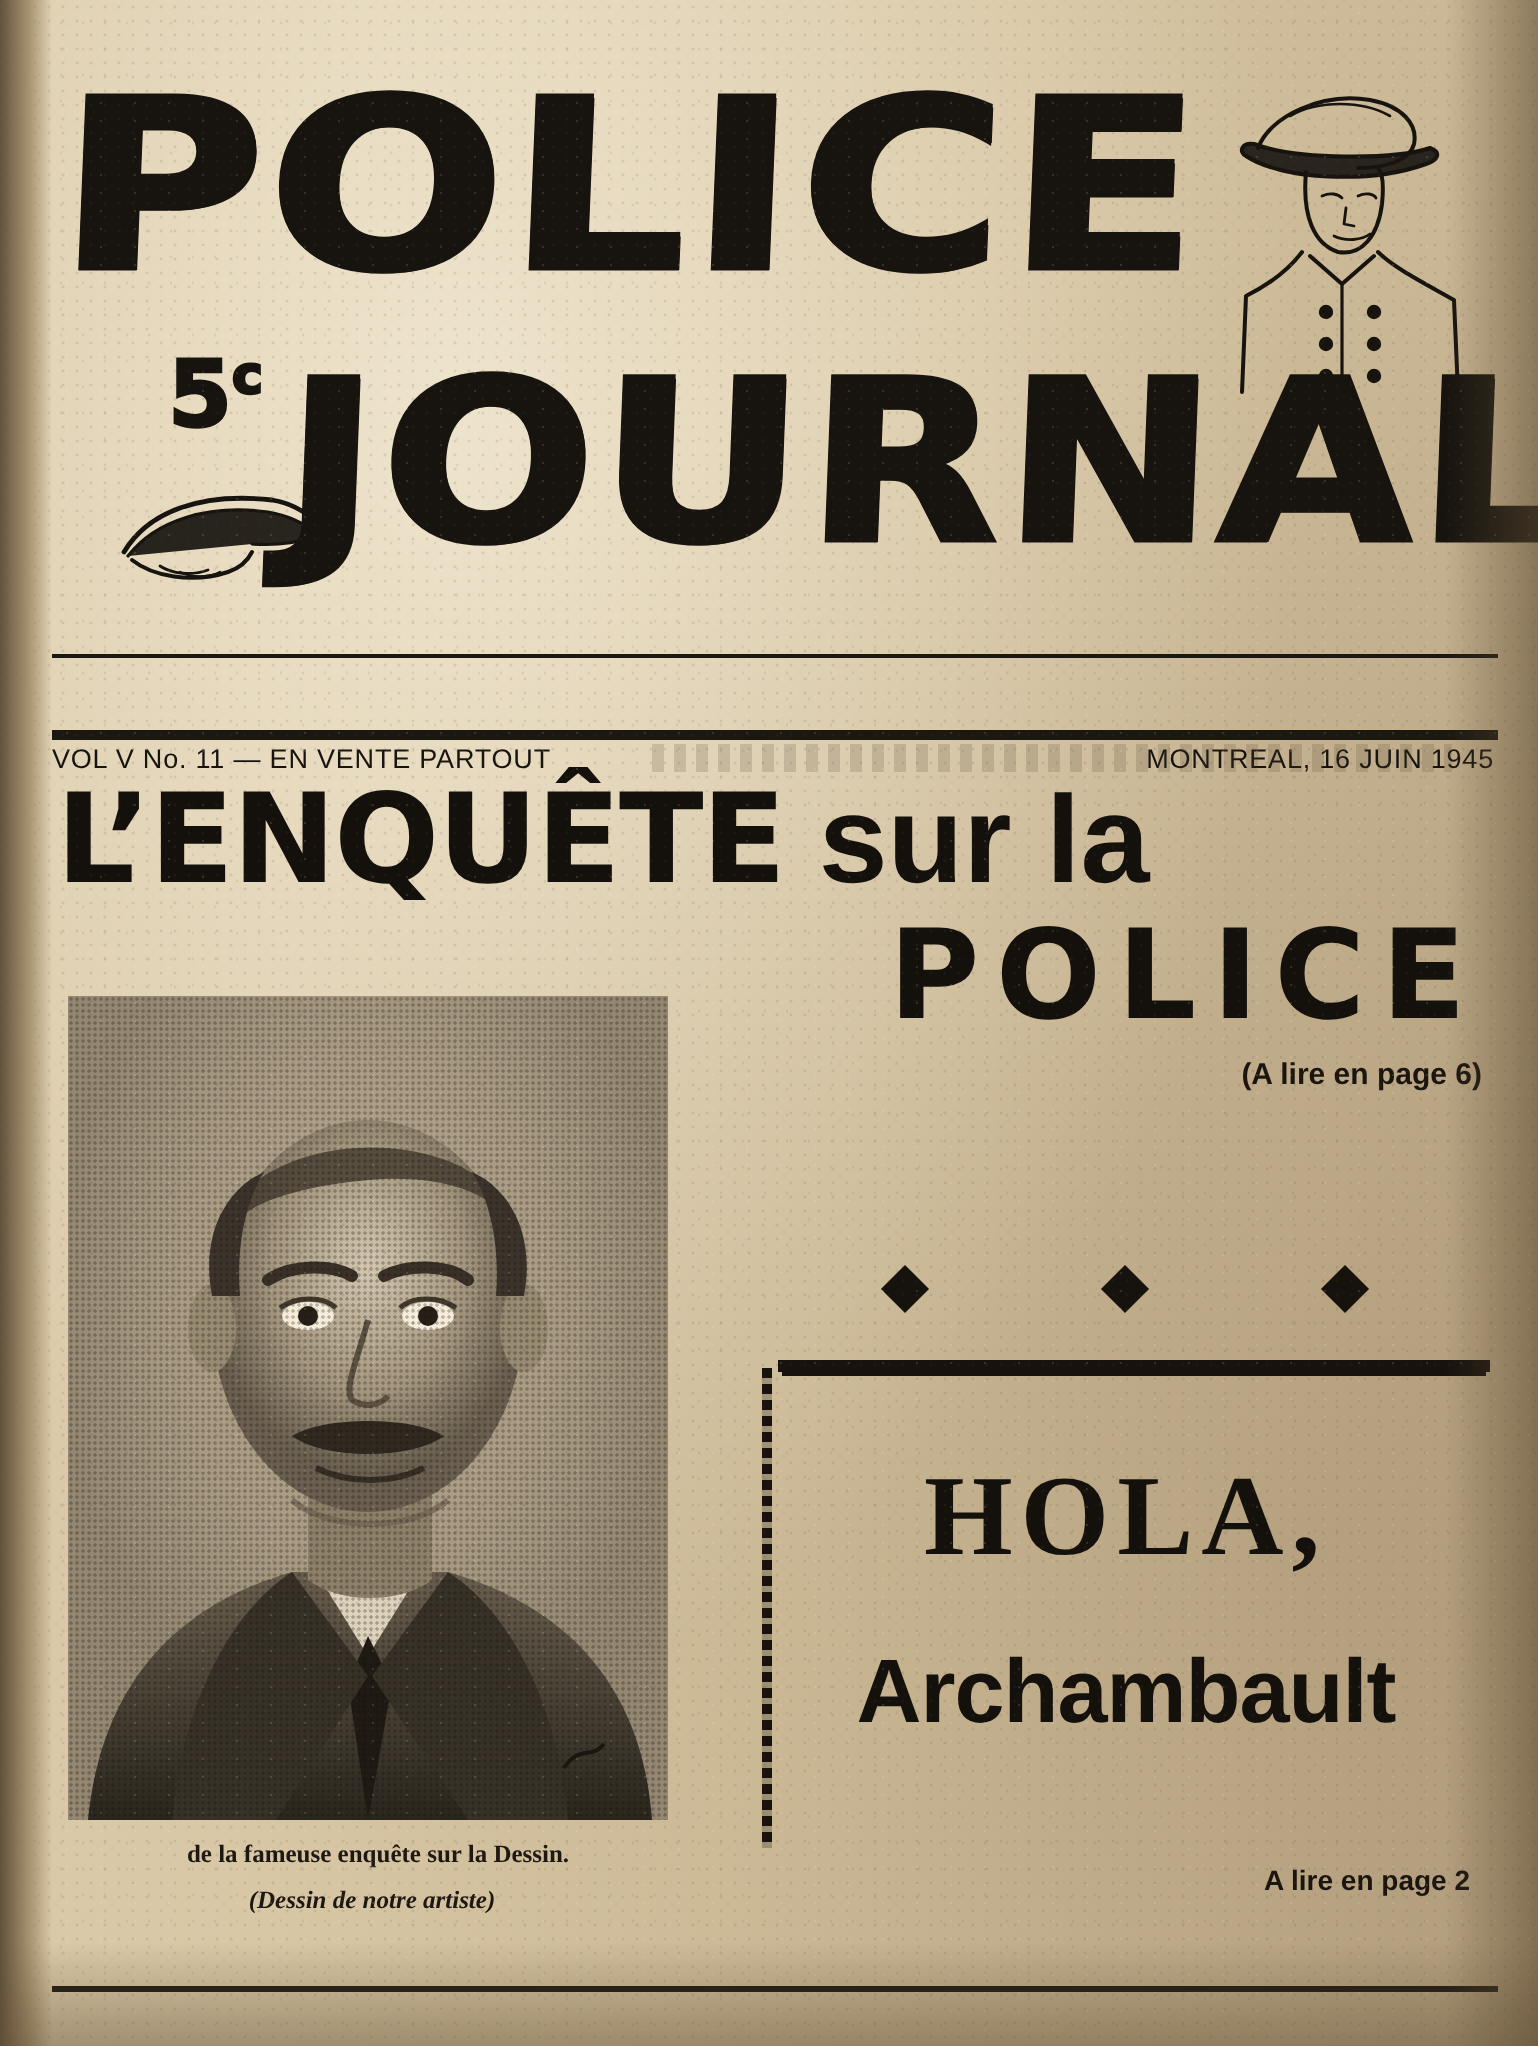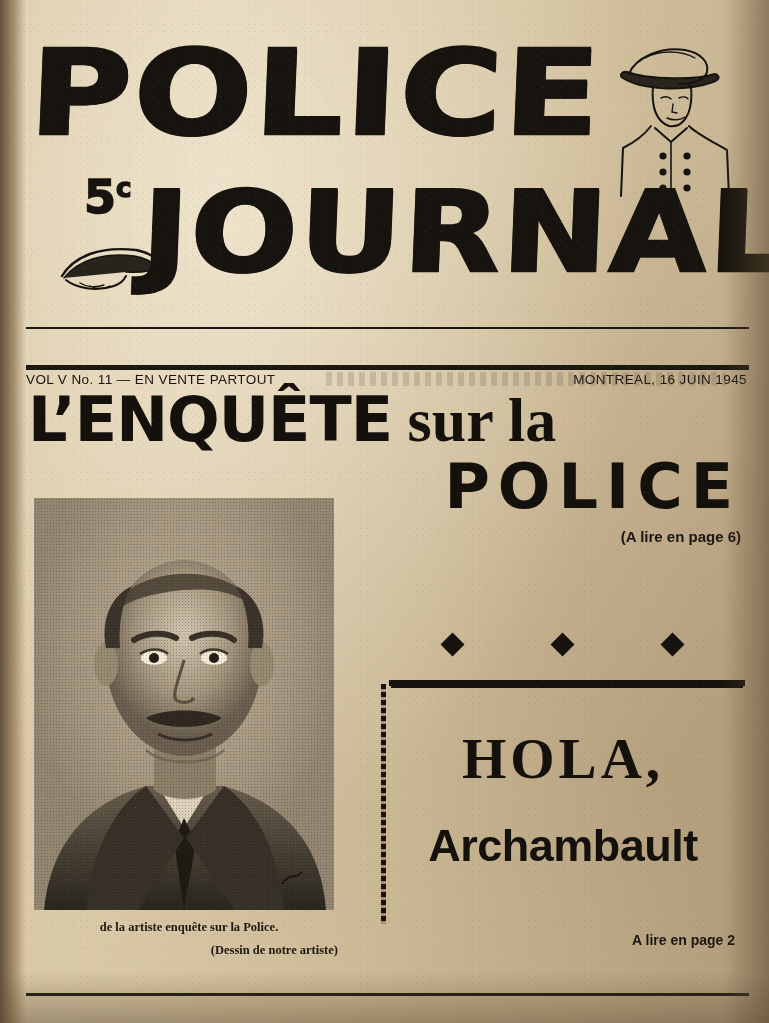--- a/index.html
+++ b/index.html
@@ -171,21 +171,21 @@
   #headline-l1 {
     font-family: "DejaVu Sans", sans-serif;
     font-weight: bold;
     font-size: 62px;
     line-height: 64px;
     color: #14110c;
     letter-spacing: -1px;
     white-space: nowrap;
     padding-left: 2px;
   }
-  #headline-l1 .thin { font-family: Liberation Serif, serif; letter-spacing: 0px; margin-top: 15px; }
+  #headline-l1 .thin { font-family: Liberation Sans, sans-serif; letter-spacing: 0px; margin-top: 15px; }
   #headline-l2 {
     text-align: right;
     padding-right: 8px;
     font-family: "DejaVu Sans", sans-serif;
     font-weight: bold;
     font-size: 62px;
     line-height: 70px;
     letter-spacing: 8px;
     color: #14110c;
   }
@@ -248,21 +248,21 @@
     margin-top: 9px;
     width: 310px;
     font-family: "Liberation Serif", serif;
     font-size: 12.5px;
     line-height: 17px;
     color: #1d1811;
     font-weight: bold;
   }
   .cap-l1 { text-align: left; }
   .cap-l2 { text-align: center; }
-  .cap-l3 { text-align: right; padding-right: 6px; margin-top: 6px; }
+  .cap-l3 { text-align: center; padding-right: 6px; margin-top: 6px; font-style: italic; }
 
   
   #story2 {
     position: absolute;
     left: 355px;
     top: 680px;
     width: 364px;
     height: 300px;
   }
   #story2-top-rule {
@@ -462,21 +462,21 @@
 
           <path d="M112 252 C 130 268, 172 268, 190 252" stroke="#6d6252" stroke-width="3" fill="none" opacity="0.7"></path>
 
           <path d="M112 288 L 150 340 L 104 412 L 52 412 C 58 348, 84 306, 112 288 Z" fill="#3b352c"></path>
           <path d="M190 288 L 152 340 L 200 412 L 250 412 C 244 348, 218 306, 190 288 Z" fill="#3b352c"></path>
 
           <path d="M248 386 C 256 374, 262 382, 268 374" stroke="#201b14" stroke-width="2" fill="none"></path>
         </svg>
       </div>
       <div id="photo-caption">
-        <div class="cap-l2">de la artiste enquête sur la Police.</div>
+        <div class="cap-l2">de la fameuse enquête sur la Dessin.</div>
         <div class="cap-l3">(Dessin de notre artiste)</div>
       </div>
     </div>
 
     <div id="story2">
       <div id="story2-top-rule"></div>
       <div id="story2-side-rule"></div>
       <div id="story2-title2">Archambault</div>
       <div id="story2-title1">HOLA,</div>
       <div id="story2-note">A lire en page 2</div>

